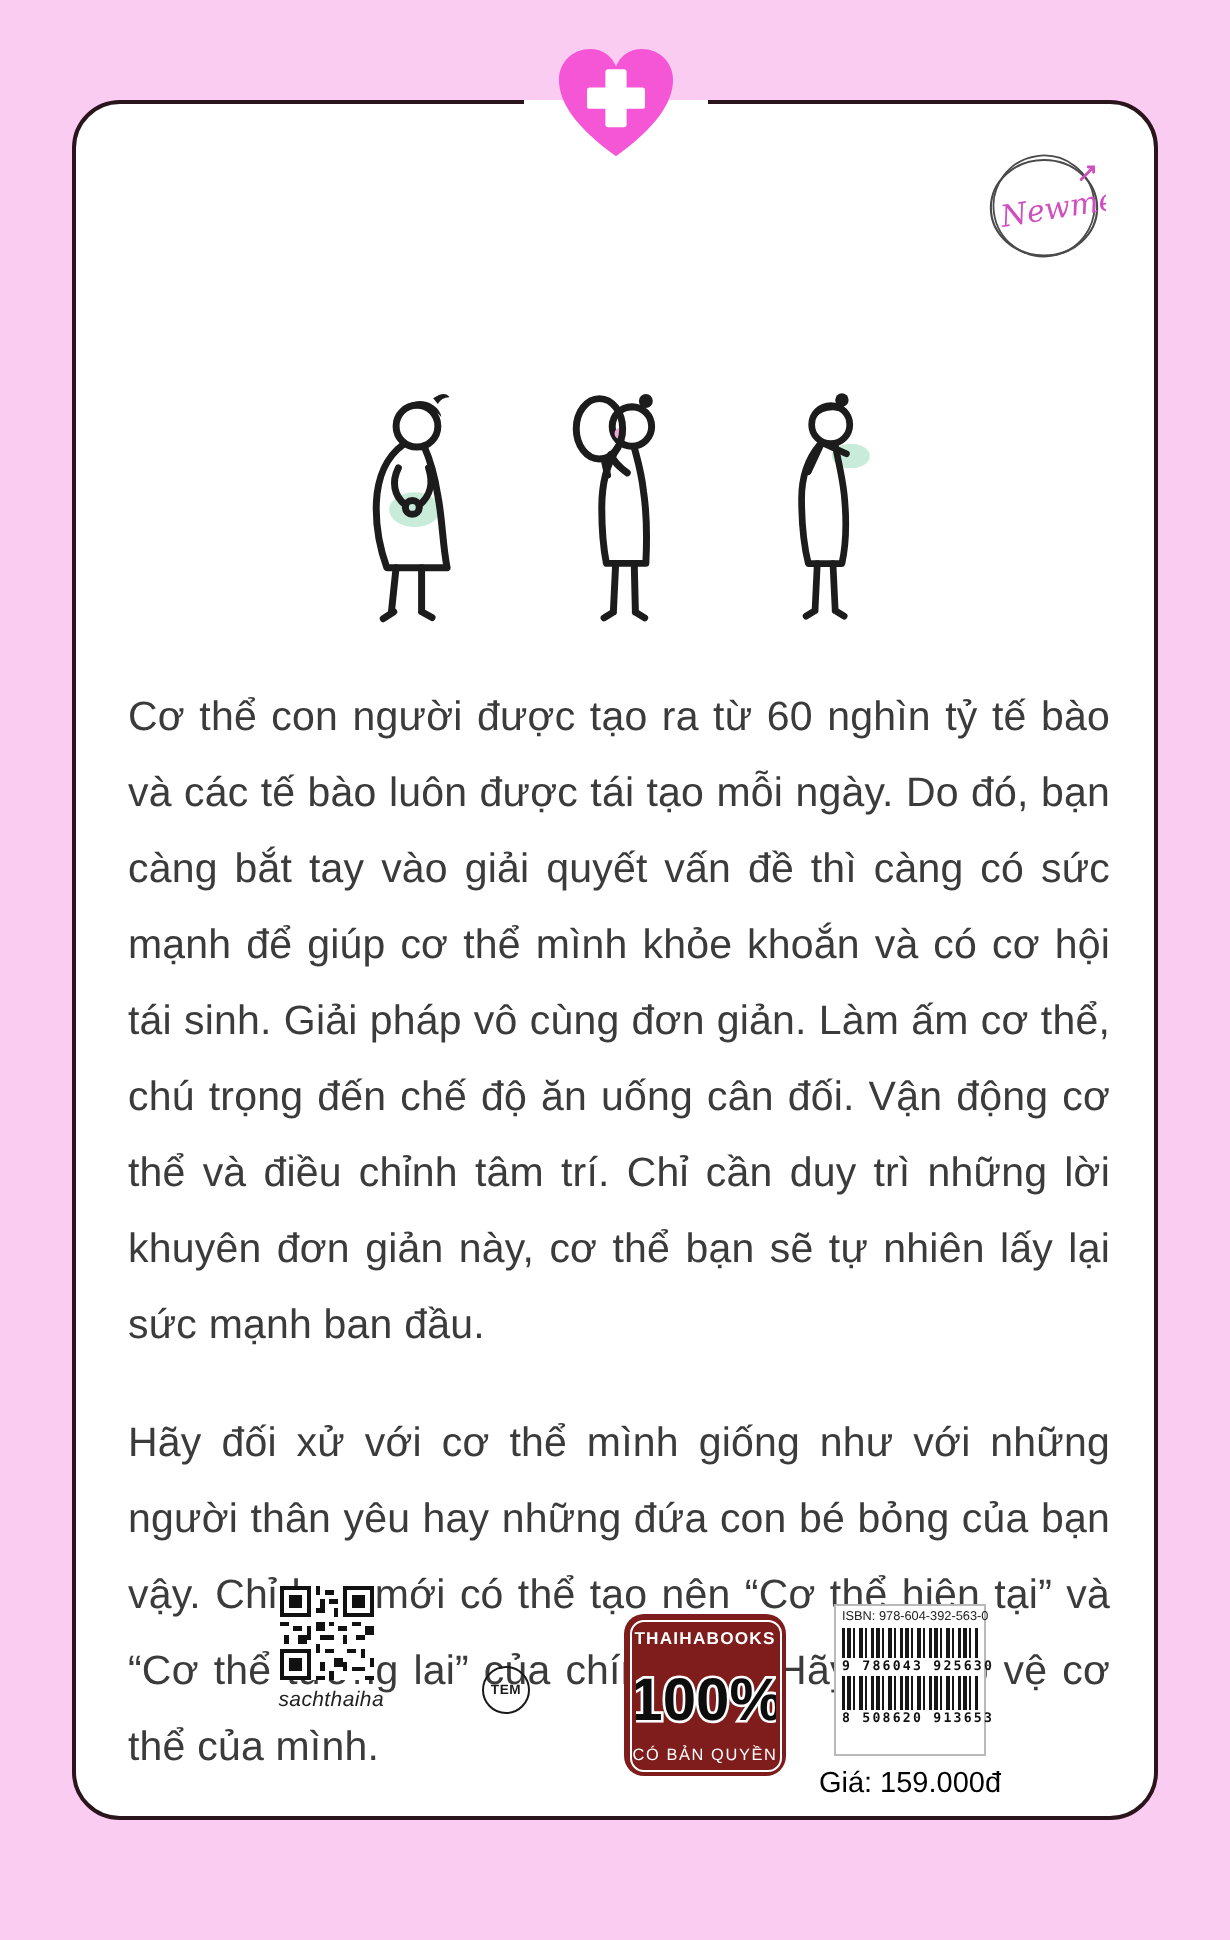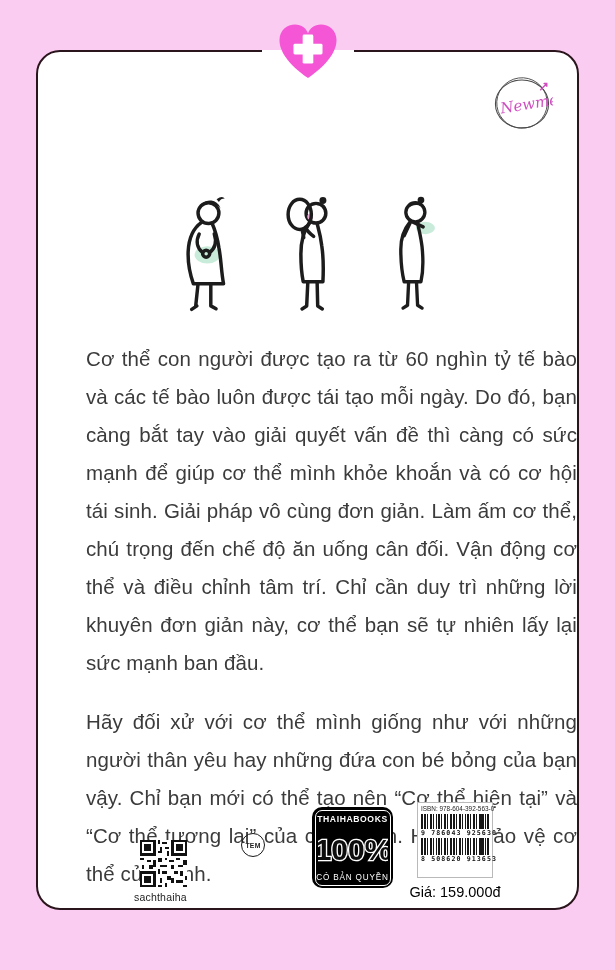--- a/index.html
+++ b/index.html
@@ -30,36 +30,36 @@
   
   .figures{
     position:absolute; top:138px; left:0; width:100%;
     display:flex; justify-content:center; align-items:flex-end; gap:46px;
   }
   .figures svg{display:block;}
   
   .copy{
     position:absolute; top:288px; left:26px; width:491px;
     color:var(--text); font-size:20.5px; line-height:38px;
-    text-align:justify; letter-spacing:0.1px;margin-left:22px;
+    text-align:justify; letter-spacing:0.1px;
   }
   .copy p + p{margin-top:21px;}
   
-  .qr-block{position:absolute; left:96px; top:788px; width:58px; text-align:left;}
+  .qr-block{position:absolute; left:96px; top:741px; width:58px; text-align:right;font-style:italic;}
   .qr-block svg{display:block; margin:0 auto;}
   .qr-label{font-size:10.5px; color:#222; margin-top:4px; letter-spacing:0.2px;}
   .tem{
     position:absolute; left:203px; top:781px; width:24px; height:24px;
     border:1.6px solid #1a1a1a; border-radius:50%;
     display:flex; align-items:center; justify-content:center;
     font-size:6.8px; font-weight:bold; color:#1a1a1a; letter-spacing:0.3px;
   }
   .badge{
     position:absolute; left:274px; top:755px; width:81px; height:81px;
-    background:#000000; border-radius:10px; color:#fff;
+    background:#7f1d1d; border-radius:10px; color:#fff;
     display:flex; flex-direction:column; align-items:center; justify-content:space-between;
     padding:7px 4px 6px;
   }
   .badge::after{content:""; position:absolute; inset:2.5px; border:1.2px solid #fff; border-radius:7px; pointer-events:none;}
   .badge-top{font-size:8.6px; font-weight:bold; letter-spacing:0.6px; white-space:nowrap;}
   .badge-mid{height:40px;}
   .badge-bottom{font-size:8.2px; font-weight:normal; letter-spacing:0.8px; white-space:nowrap;}
   .barcode-box{
     position:absolute; left:379px; top:750px; width:76px; height:76px;
     background:#fff; border:1px solid #b9b9b9; padding:2px 3px;

